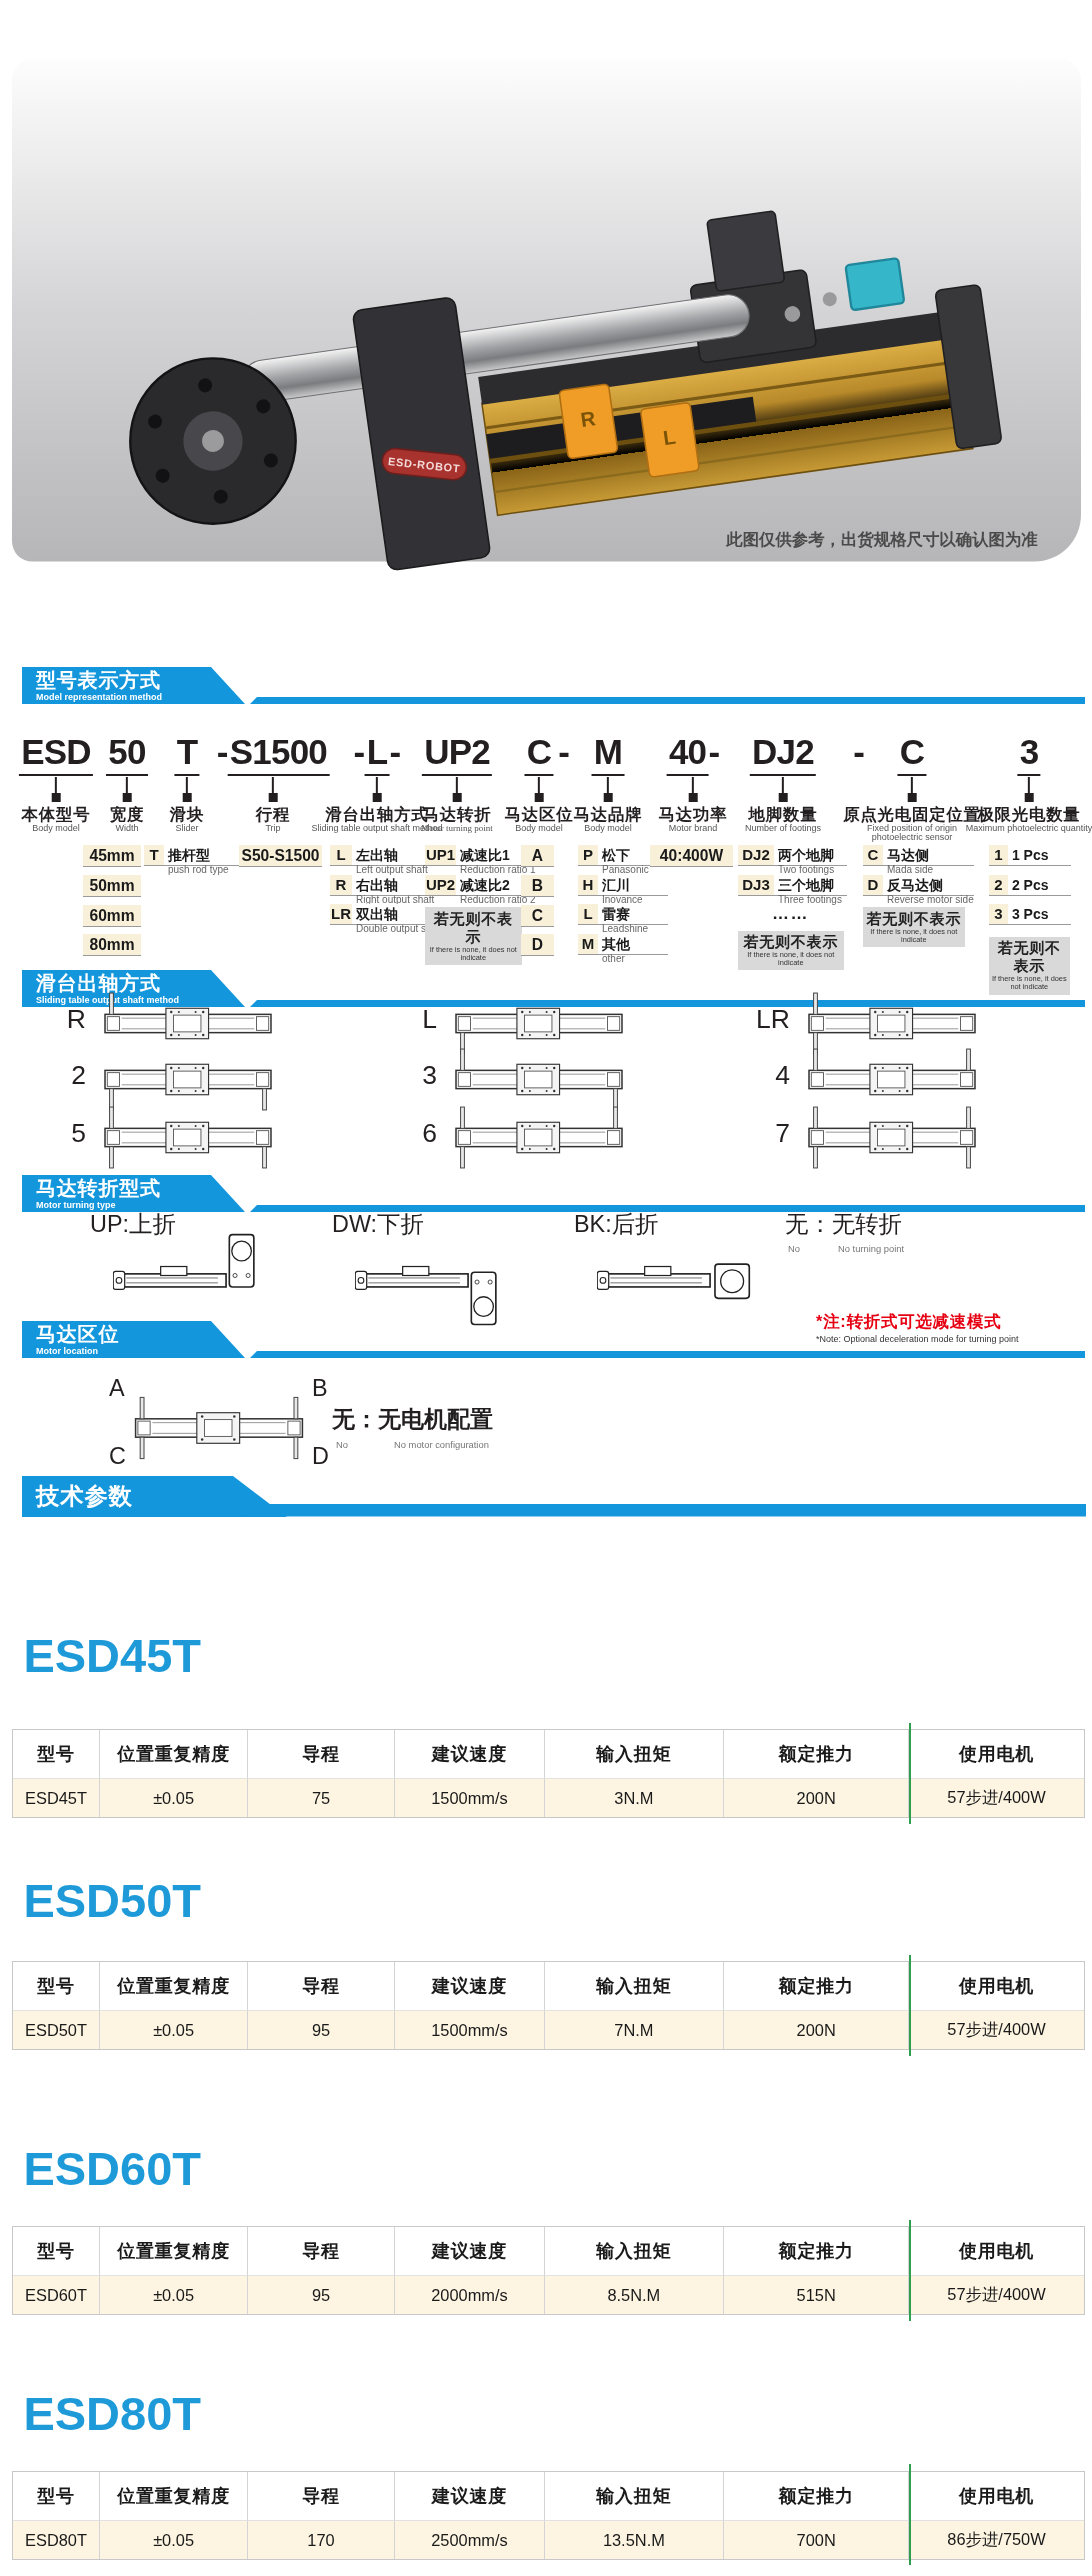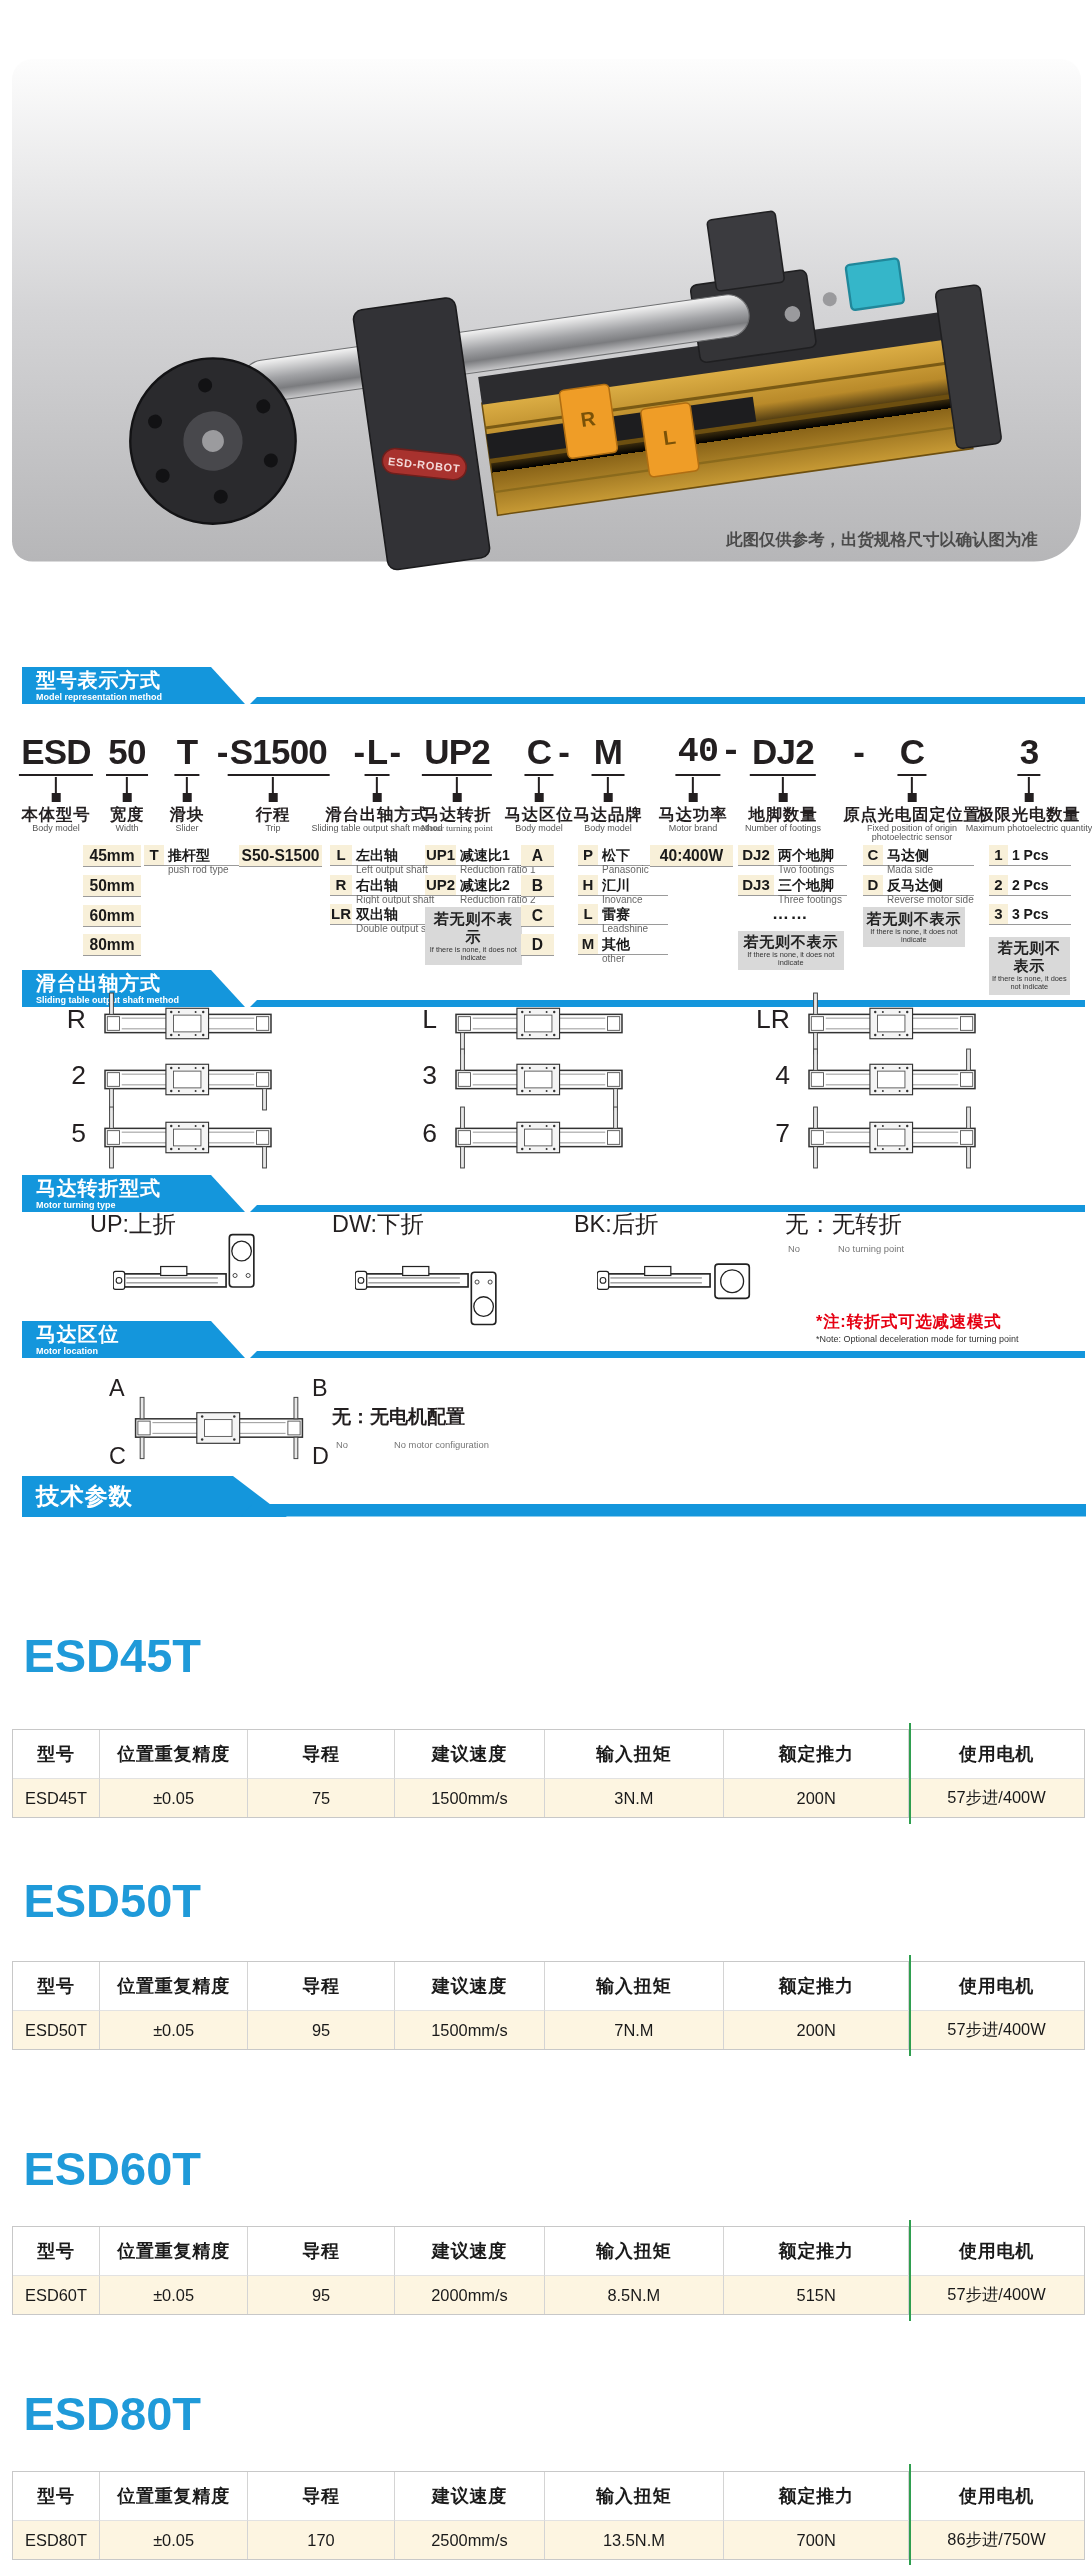--- a/index.html
+++ b/index.html
@@ -48,21 +48,21 @@
   .shaft-label{position:absolute;font-size:26.5px;font-weight:500;color:#231f20;transform:translateX(-100%);}
   .shaft-svg{position:absolute;}
   
   .turn-label{position:absolute;top:1208px;font-size:23.4px;font-weight:500;color:#231f20;white-space:nowrap;}
   .turn-svg{position:absolute;top:1233px;}
   .turn-sub{position:absolute;top:1243px;font-size:9.4px;color:#777;}
   .note-cn{position:absolute;left:816px;top:1311px;font-size:16.4px;font-weight:700;color:#e60012;letter-spacing:0.8px;}
   .note-en{position:absolute;left:816px;top:1334px;font-size:9px;color:#333;}
   
   .loc-letter{position:absolute;font-size:23.4px;font-weight:500;color:#231f20;}
-  .loc-none{position:absolute;left:332px;top:1404px;font-size:19px;font-weight:700;color:#231f20;}
+  .loc-none{position:absolute;left:332px;top:1404px;font-size:23px;font-weight:700;color:#231f20;}
   .loc-sub{position:absolute;top:1439px;font-size:9.4px;color:#777;}
   
   .tbl-title{position:absolute;left:23.4px;font-size:47px;font-weight:700;color:#1f9ad9;letter-spacing:0;}
   .tbl{position:absolute;left:11.7px;width:1073px;background:#fff;border:0.8px solid #c8c8c8;box-sizing:border-box;}
   .tbl-row{display:flex;}
   .tbl-cell{display:flex;align-items:center;justify-content:center;box-sizing:border-box;
             border-left:0.8px solid #d4d4d4;}
   .tbl-cell.first{border-left:none;}
   .tbl-h{height:48px;font-size:18px;font-weight:700;background:#fff;letter-spacing:0.8px;}
   .tbl-d{height:39px;font-size:16.4px;font-weight:500;background:#fdf5e1;border-top:0.8px solid #e2e2e2;}
@@ -325,21 +325,21 @@
         <div class="kv-en" style="margin-left: 24px;">Leadshine</div>
       </div>
       <div class="opt-kv">
         <div class="kv-top">
           <div class="kv-key" style="width: 20px;">M</div>
           <div class="kv-desc" style="width: 66px;">其他</div>
         </div>
         <div class="kv-en" style="margin-left: 24px;">other</div>
       </div>
     </div>
-    <div class="code-seg" style="left: 708px; font-family: Liberation Mono, monospace;"><span class="code-main">40</span><span>-</span></div>
+    <div class="code-seg" style="left: 693px;"><span class="code-main">40</span><span>-</span></div>
     <div class="conn-line" style="left: 693px;"></div>
     <div class="conn-sq" style="left: 693px;"></div>
     <div class="col-cn" style="left: 693px;">马达功率</div>
     <div class="col-en" style="left: 693px;">Motor brand</div>
     <div class="opts" style="left: 650px;">
       <div class="opt-plain" style="width: 83px;">40:400W</div>
     </div>
     <div class="code-seg" style="left: 783px;"><span class="code-main">DJ2</span></div>
     <div class="conn-line" style="left: 783px;"></div>
     <div class="conn-sq" style="left: 783px;"></div>

